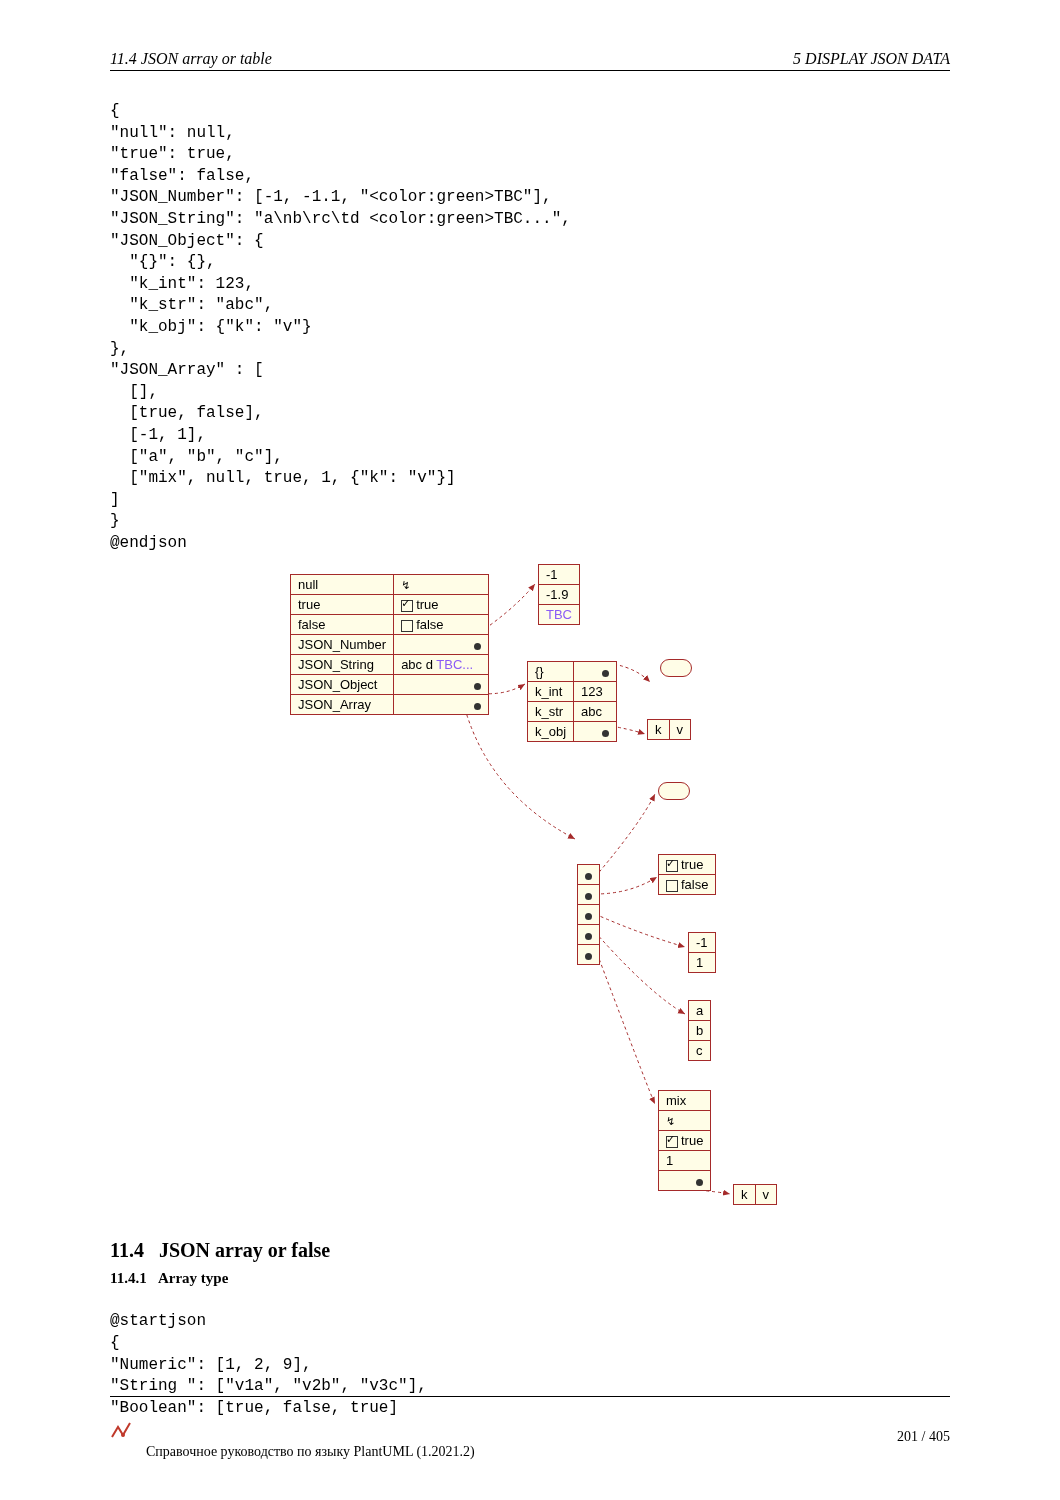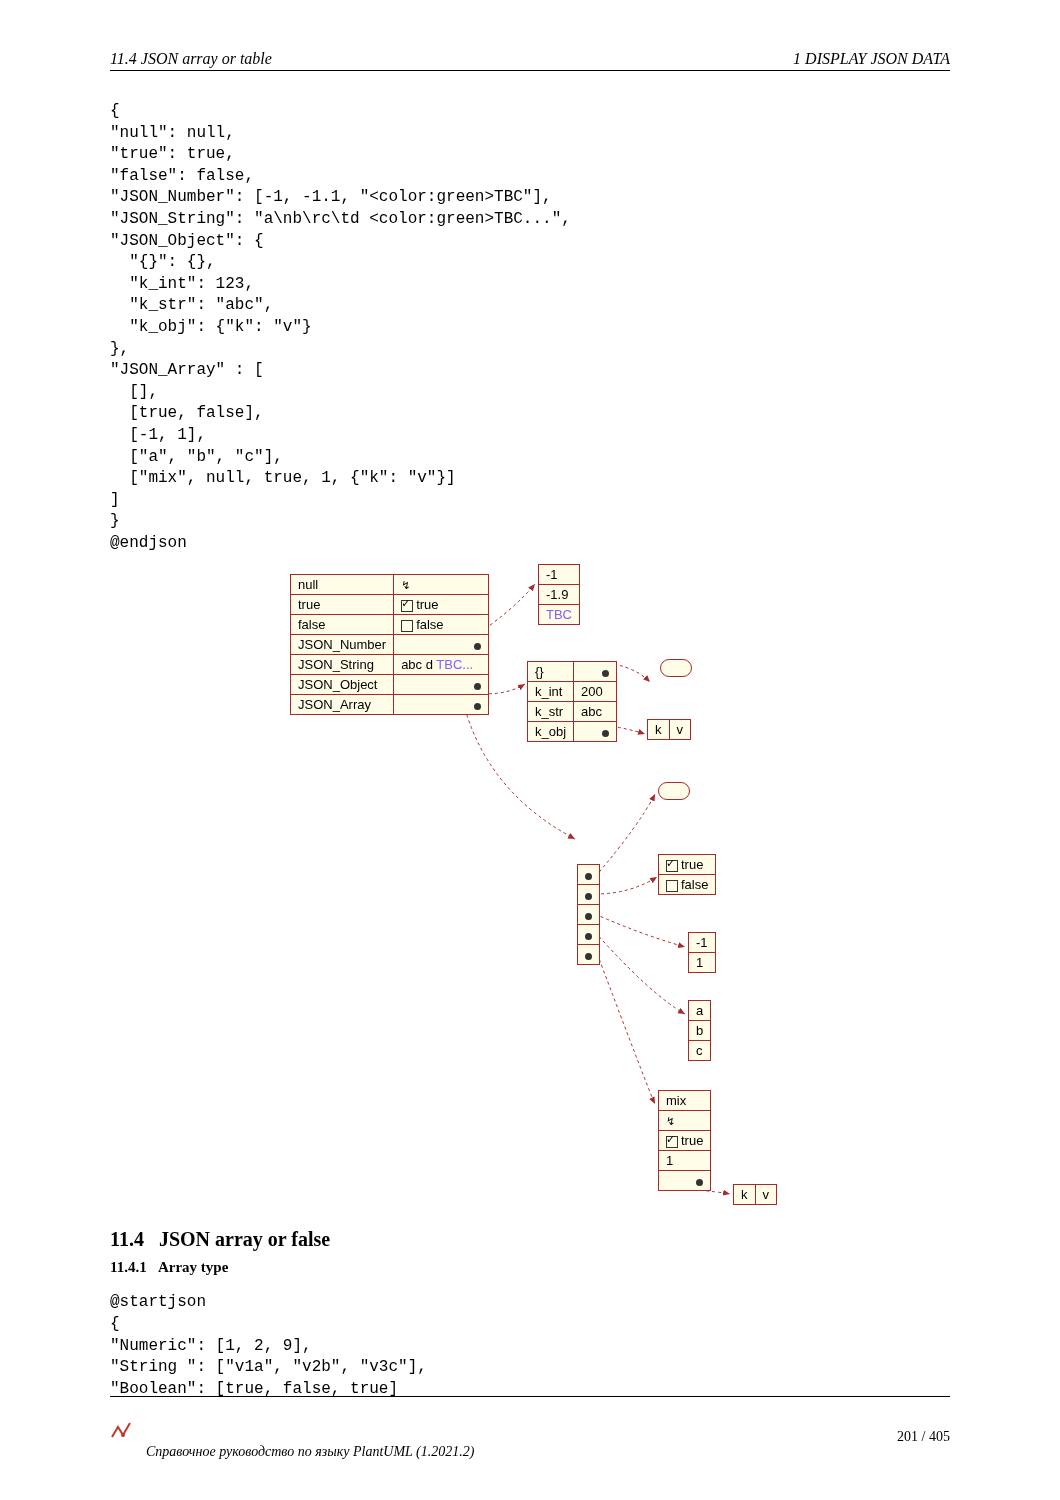--- a/index.html
+++ b/index.html
@@ -29,21 +29,21 @@
     font-family: "Courier New", monospace;
     font-size: 16px;
     white-space: pre;
     line-height: 1.35;
     margin-bottom: 10px;
   }
   .diagram {
     position: relative;
     width: 700px;
     height: 640px;
-    margin: 0 auto 24px auto;
+    margin: 0 auto 35px auto;
   }
   .tbl {
     position: absolute;
     border-collapse: collapse;
     font-family: Arial, sans-serif;
     font-size: 13px;
   }
   .tbl td {
     border: 1px solid #a52a2a;
     padding: 2px 7px;
@@ -92,49 +92,49 @@
   }
   .section-h {
     font-size: 20px;
     font-weight: bold;
     margin-top: 16px;
     margin-bottom: 8px;
   }
   .subsection-h {
     font-size: 15px;
     font-weight: bold;
-    margin-bottom: 16px;
+    margin-bottom: 24px;
   }
   .footer {
     position: absolute;
     bottom: 40px;
     left: 110px;
     right: 110px;
     border-top: 1px solid #000;
     padding-top: 4px;
     display: flex;
     align-items: center;
     font-size: 14px;
   }
-  .footer .ftxt { font-style: italic; flex: 1; margin-top: 43px; }
+  .footer .ftxt { flex: 1; margin-top: 43px; }
   .footer .pgn { font-size: 14px; margin-top: 13px; }
   .logo {
     width: 26px;
     height: 20px;
     margin-right: 10px;
     position: relative;
   }
 </style>
 </head>
 <body>
 
 <div class="page">
   <div class="header">
     <span>11.4   JSON array or table</span>
-    <span>1   DISPLAY JSON DATA</span>
+    <span>5   DISPLAY JSON DATA</span>
   </div>
 
   <div class="code">{
 "null": null,
 "true": true,
 "false": false,
 "JSON_Number": [-1, -1.1, "&lt;color:green&gt;TBC"],
 "JSON_String": "a\nb\rc\td &lt;color:green&gt;TBC...",
 "JSON_Object": {
   "{}": {},
@@ -222,21 +222,21 @@
       </table>
 
     <table class="tbl" style="left:347px; top:97px;">
       <tbody>
           <tr>
             <td>{}</td>
             <td style="text-align:right;width:28px;"><span class="dot"></span></td>
           </tr>
       <tr>
             <td>k_int</td>
-            <td>200</td>
+            <td>123</td>
           </tr>
       <tr>
             <td>k_str</td>
             <td>abc</td>
           </tr>
       <tr>
             <td>k_obj</td>
             <td style="text-align:right;"><span class="dot"></span></td>
           </tr>
     </tbody>

